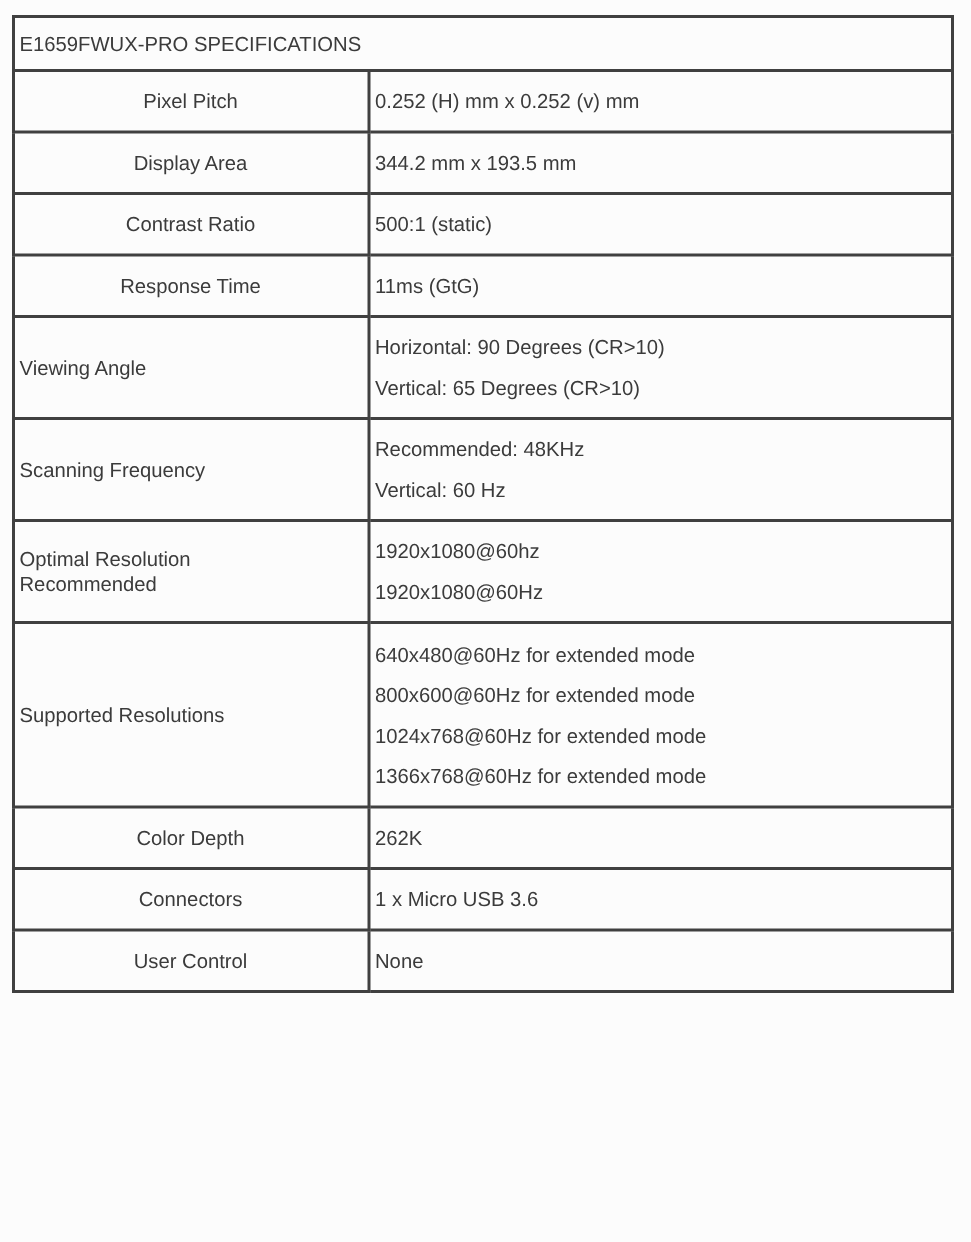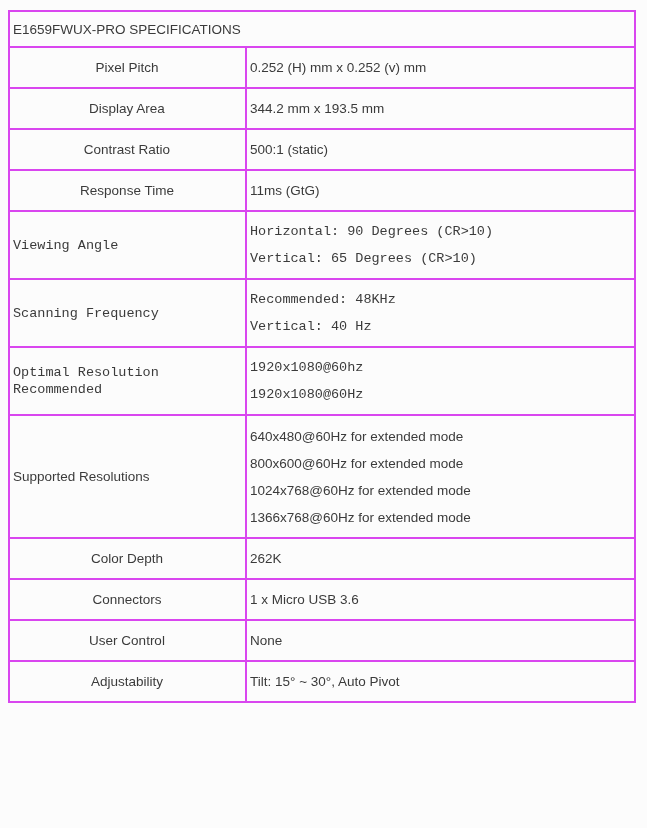--- a/index.html
+++ b/index.html
@@ -16,21 +16,21 @@
   }
   table.spec-table {
     position: absolute;
     left: 8px;
     top: 10px;
     width: 628px;
     border-collapse: collapse;
     table-layout: fixed;
   }
   table.spec-table td, table.spec-table th {
-    border: 2px solid #d946ef;
+    border: 2px solid #404040;
     padding: 0 4px 0 3px;
     font-size: 13.5px;
     font-weight: 400;
     text-align: left;
     vertical-align: middle;
     overflow: hidden;
   }
   th.title-cell {
     height: 34px;
   }
@@ -38,21 +38,21 @@
     display: inline-block;
     max-width: 180px;
     line-height: 17px;
   }
   td.value-cell .val {
     height: 27px;
     display: flex;
     align-items: center;
   }
   tr.h1 td { height: 39px; text-align: center; }
-  tr.h2 td { height: 66px; font-family: Liberation Mono, monospace; }
+  tr.h2 td { height: 66px; }
   tr.h4 td { height: 121px; margin-top: 40px; }
   col.c-label { width: 237px; }
 </style>
 </head>
 <body>
 
 <table class="spec-table">
   <colgroup>
     <col class="c-label">
     <col class="c-value">
@@ -91,21 +91,21 @@
       <td class="label-cell"><span class="label-text">Viewing Angle</span></td>
       <td class="value-cell">
         <div class="val">Horizontal: 90 Degrees (CR&gt;10)</div>
         <div class="val">Vertical: 65 Degrees (CR&gt;10)</div>
       </td>
     </tr>
     <tr class="h2">
       <td class="label-cell"><span class="label-text">Scanning Frequency</span></td>
       <td class="value-cell">
         <div class="val">Recommended: 48KHz</div>
-        <div class="val">Vertical: 40 Hz</div>
+        <div class="val">Vertical: 60 Hz</div>
       </td>
     </tr>
     <tr class="h2">
       <td class="label-cell"><span class="label-text">Optimal Resolution Recommended</span></td>
       <td class="value-cell">
         <div class="val">1920x1080@60hz</div>
         <div class="val">1920x1080@60Hz</div>
       </td>
     </tr>
     <tr class="h4">
@@ -128,20 +128,14 @@
       <td class="value-cell">
         <div class="val">1 x Micro USB 3.6</div>
       </td>
     </tr>
     <tr class="h1">
       <td class="label-cell"><span class="label-text">User Control</span></td>
       <td class="value-cell">
         <div class="val">None</div>
       </td>
     </tr>
-    <tr class="h1">
-      <td class="label-cell"><span class="label-text">Adjustability</span></td>
-      <td class="value-cell">
-        <div class="val">Tilt: 15° ~ 30°, Auto Pivot</div>
-      </td>
-    </tr>
   </tbody>
 </table>
 
 </body></html>

